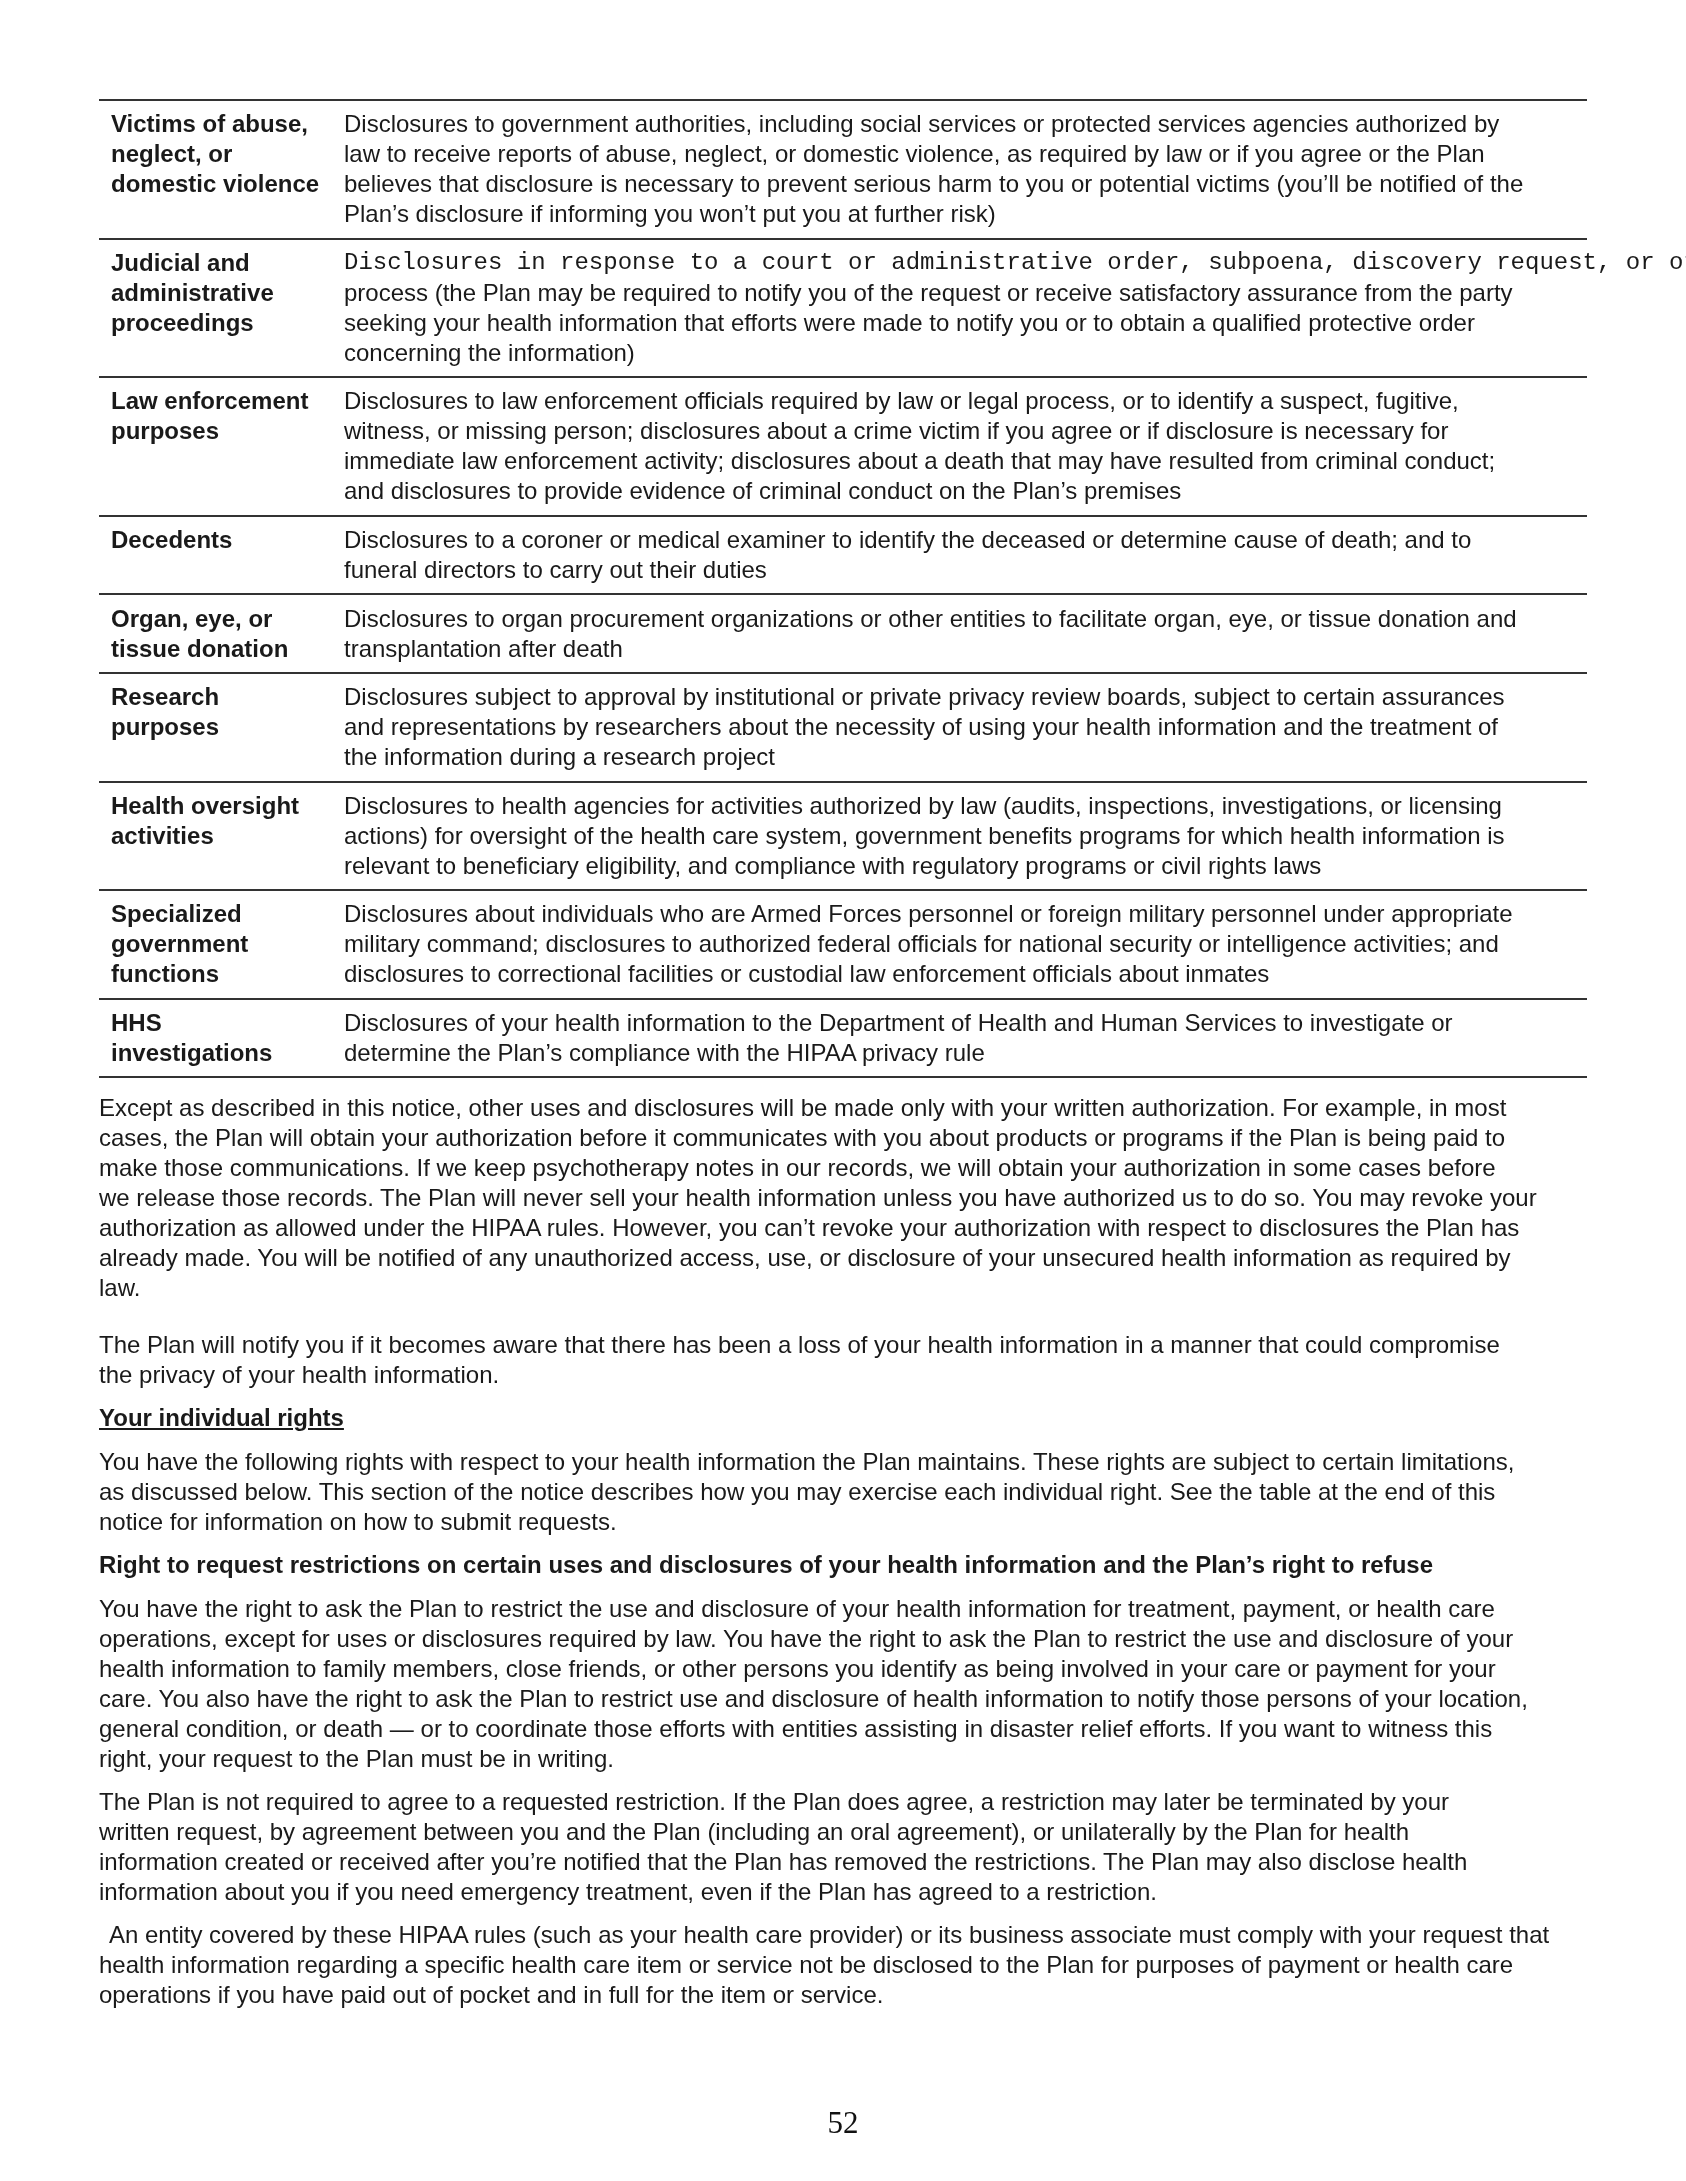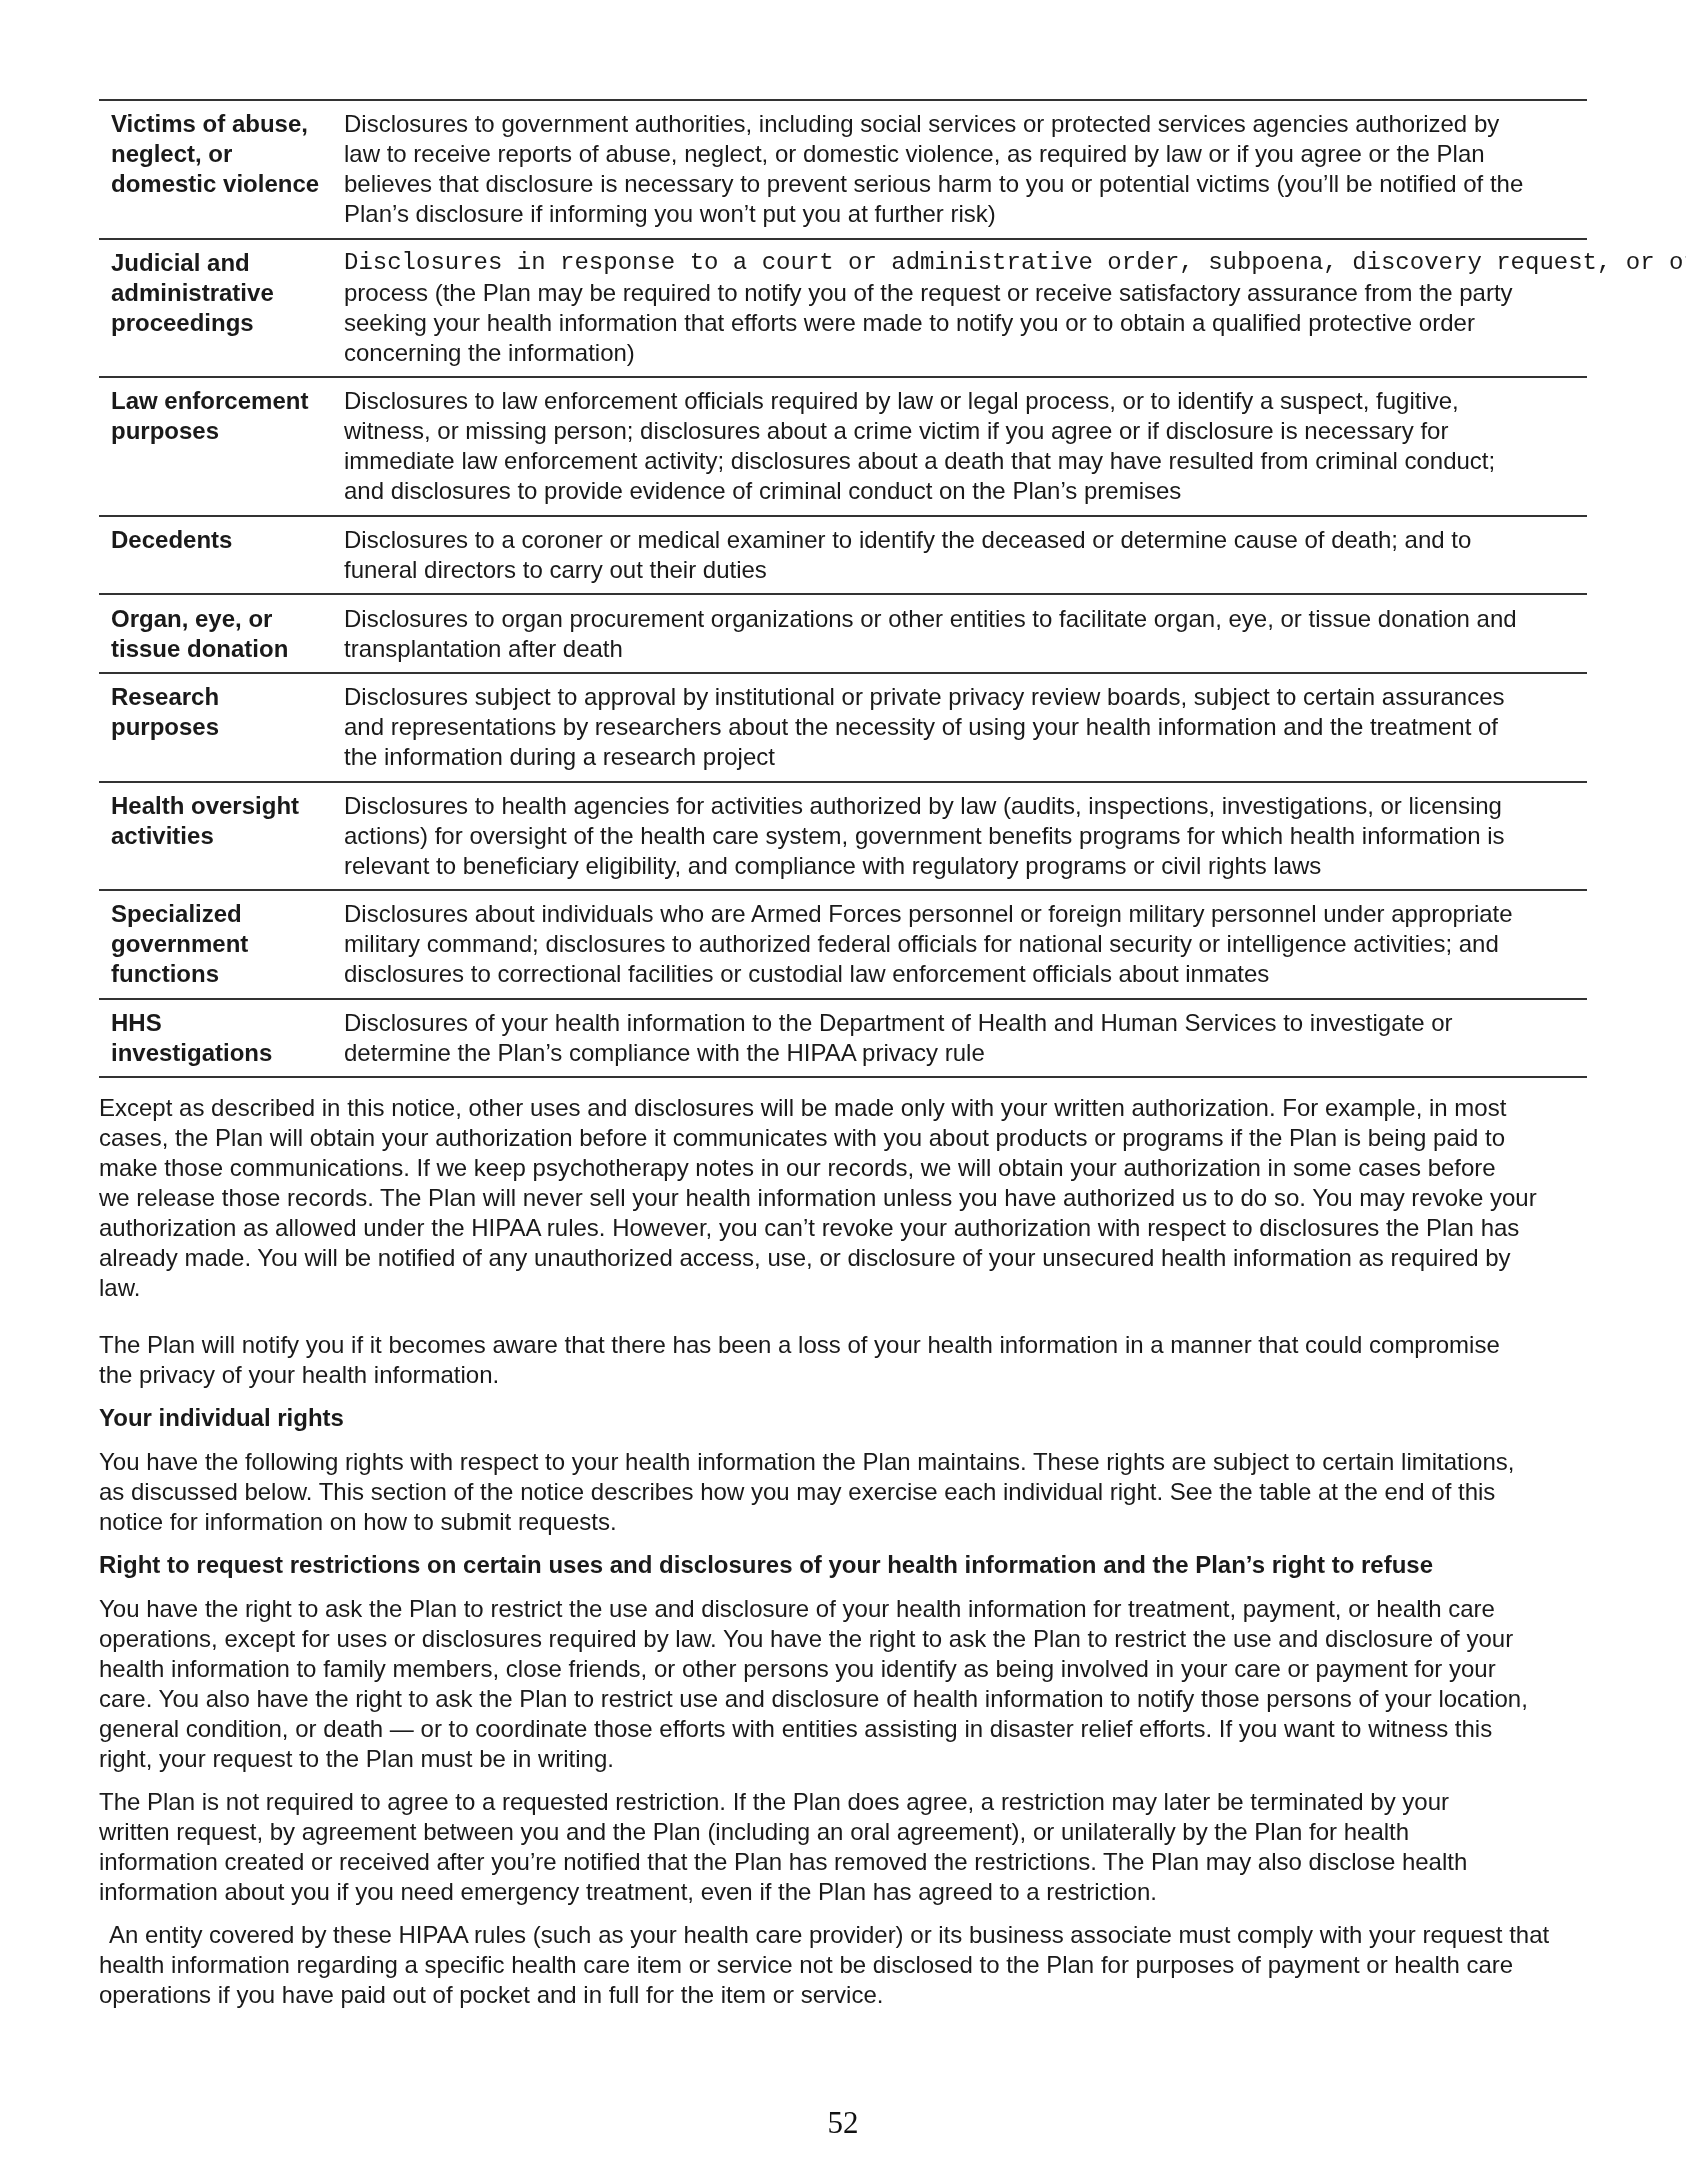--- a/index.html
+++ b/index.html
@@ -141,21 +141,21 @@
         <span class="line" style="display: block; transform: scaleX(1);">we release those records. The Plan will never sell your health information unless you have authorized us to do so. You may revoke your</span>
         <span class="line" style="display: block; transform: scaleX(1);">authorization as allowed under the HIPAA rules. However, you can’t revoke your authorization with respect to disclosures the Plan has</span>
         <span class="line" style="display: block; transform: scaleX(1);">already made. You will be notified of any unauthorized access, use, or disclosure of your unsecured health information as required by</span>
         <span class="line" style="display: block;">law.</span>
       </div>
       <div class="para">
         <span class="line" style="display: block; transform: scaleX(1); margin-top: 27px;">The Plan will notify you if it becomes aware that there has been a loss of your health information in a manner that could compromise</span>
         <span class="line" style="display: block;">the privacy of your health information.</span>
       </div>
       <div class="heading">
-        <span class="line" style="display: block;">Your individual rights</span>
+        <span class="line" style="display: block; text-decoration: underline;">Your individual rights</span>
       </div>
       <div class="para">
         <span class="line" style="display: block; transform: scaleX(1);">You have the following rights with respect to your health information the Plan maintains. These rights are subject to certain limitations,</span>
         <span class="line" style="display: block; transform: scaleX(1);">as discussed below. This section of the notice describes how you may exercise each individual right. See the table at the end of this</span>
         <span class="line" style="display: block;">notice for information on how to submit requests.</span>
       </div>
       <div class="heading">
         <span class="line" style="display: block;">Right to request restrictions on certain uses and disclosures of your health information and the Plan’s right to refuse</span>
       </div>
       <div class="para">

